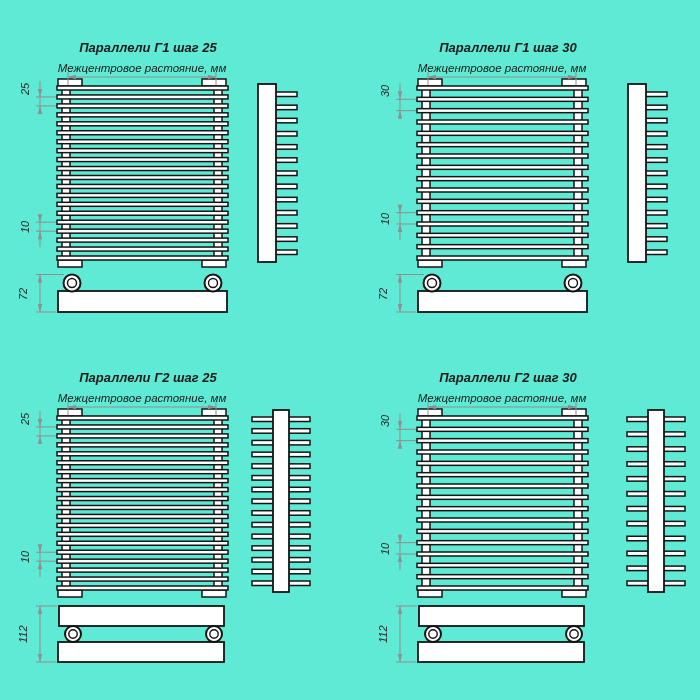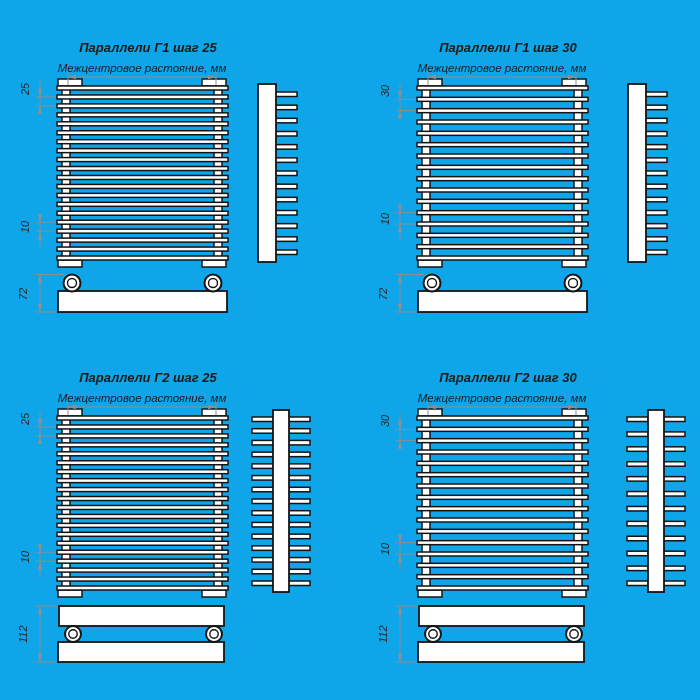--- a/index.html
+++ b/index.html
@@ -1,16 +1,16 @@
 <!DOCTYPE html>
 <html><head>
 <meta charset="utf-8">
 <style>
   html,body{margin:0;padding:0;background:#ffffff;}
-  .sheet{position:relative;width:700px;height:700px;background:#0ea5e9;overflow:hidden;}
+  .sheet{position:relative;width:700px;height:700px;background:#5eead4;overflow:hidden;}
   svg text{font-family:"Liberation Sans",sans-serif;fill:#1a1a1a;}
   .title{font-size:13px;font-style:italic;font-weight:bold;}
   .subtitle{font-size:11.5px;font-style:italic;}
   .dimlabel{font-size:11px;font-style:italic;fill:#2a2a2a;}
   .shape{fill:#ffffff;stroke:#141414;stroke-width:1.8;}
   .bar{fill:#ffffff;stroke:#141414;stroke-width:1.5;}
   .thin{stroke:#8f8f8f;stroke-width:1;fill:none;}
   .dimfill{fill:#8f8f8f;stroke:none;}
   .outer{fill:#ffffff;stroke:#141414;stroke-width:2;}
   .inner{fill:#ffffff;stroke:#141414;stroke-width:1.4;}

